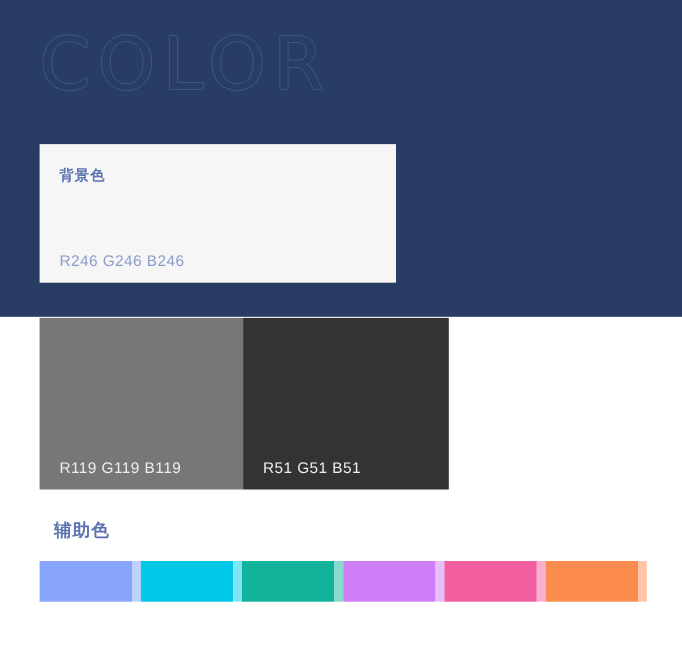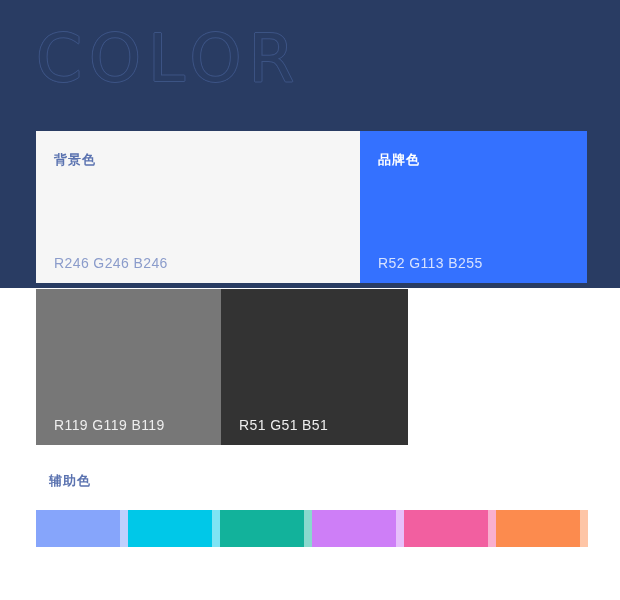--- a/index.html
+++ b/index.html
@@ -54,21 +54,21 @@
     white-space: nowrap;
     font-family: "DejaVu Sans", sans-serif;
   }
 
   
   #row-primary {
     position: absolute;
     left: 36px;
     top: 131px;
     width: 551px;
-    height: 152px;
+    height: 126px;
     display: flex;
   }
   .swatch {
     position: relative;
     height: 100%;
     overflow: hidden;
   }
   .swatch-name {
     position: absolute;
     left: 18px;
@@ -110,21 +110,21 @@
   #row-text .swatch-name { color: #ffffff; }
   #row-text .swatch-rgb  { color: #f0f0f0; }
   #swatch-gray-2 .swatch-rgb { color: #eeeeee; }
   #swatch-gray-3 .swatch-rgb { color: #eeeeee; }
 
   
   #aux-heading {
     position: absolute;
     left: 49px;
     top: 472px;
-    font-size: 13px;
+    font-size: 16px;
     font-weight: 700;
     letter-spacing: 1px;
     color: #5b73b0;
     font-family: Liberation Sans, sans-serif;
     text-align: right;
   }
 
   #aux-strip {
     position: absolute;
     left: 36px;
@@ -149,24 +149,20 @@
   <div id="page-title-fill" style="color: rgb(41, 60, 99);">COLOR</div>
 </div>
 
 <div id="row-primary">
 
   <div class="swatch" id="swatch-background" style="background: rgb(246, 246, 246);">
     <div class="swatch-name" style="color: rgb(91, 115, 176);">背景色</div>
     <div class="swatch-rgb">R246 G246 B246</div>
   </div>
 
-  <div class="swatch" id="swatch-brand" style="background: rgb(52, 113, 255);">
-    <div class="swatch-name" style="color: rgb(255, 255, 255);">品牌色</div>
-    <div class="swatch-rgb">R52 G113 B255</div>
-  </div>
 
 </div>
 
 <div id="row-text">
 
 
   <div class="swatch" id="swatch-gray-2" style="background: rgb(119, 119, 119); padding-left: 24px;">
     <div class="swatch-rgb">R119 G119 B119</div>
   </div>
 

